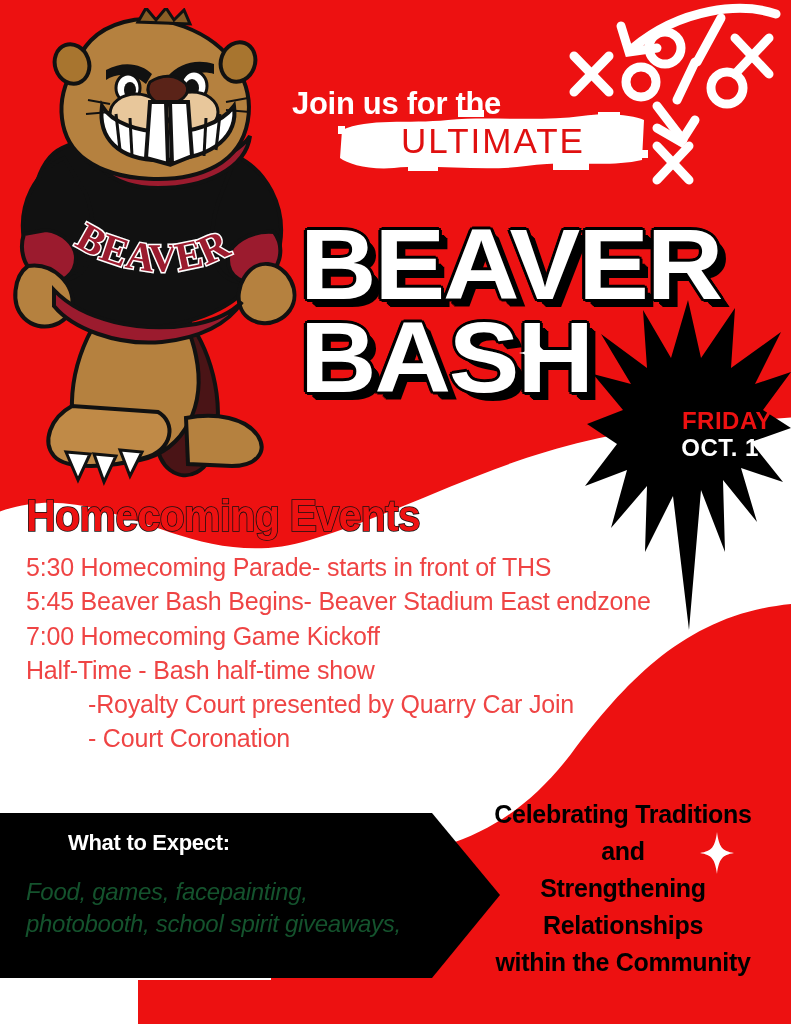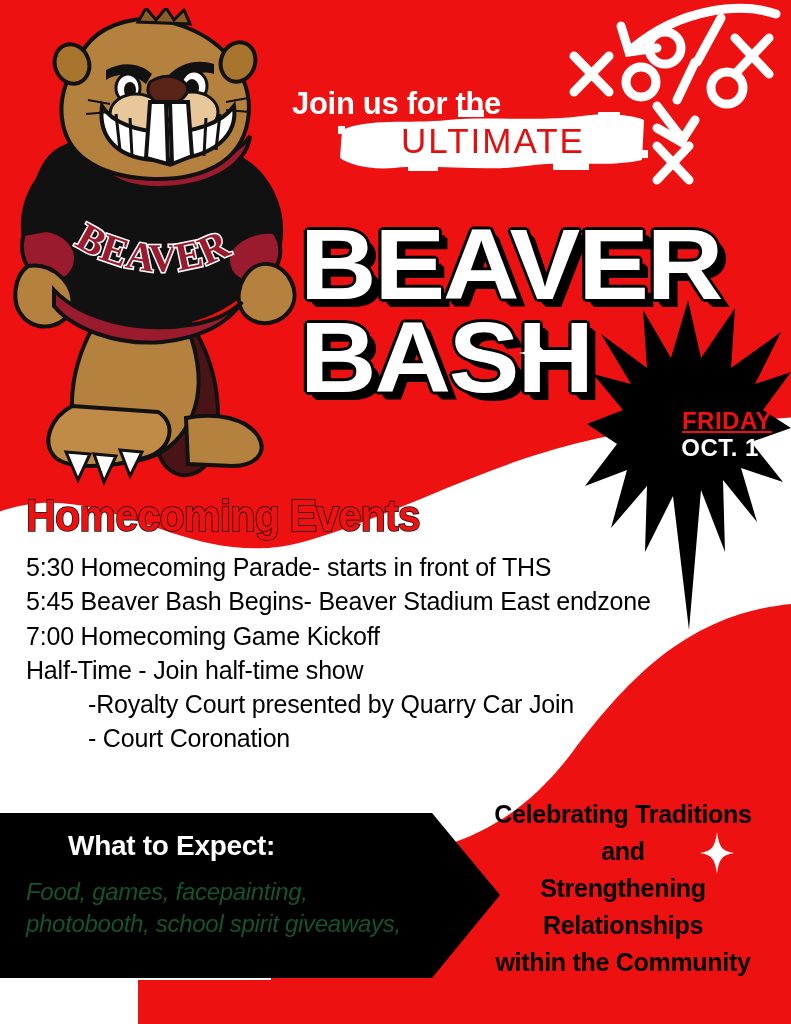--- a/index.html
+++ b/index.html
@@ -75,47 +75,47 @@
 
   
   .sparkle{position:absolute;z-index:9;}
 
   
   .starburst{position:absolute;left:585px;top:300px;width:206px;height:330px;z-index:7;}
   .burst-date{
     position:absolute;left:672px;top:408px;z-index:9;text-align:center;width:110px;
     line-height:1.12;
   }
-  .burst-day{color:#ED1111;font-size:24px;font-weight:bold;letter-spacing:0.5px;display:block;text-decoration:underline;}
+  .burst-day{color:#ED1111;font-size:24px;font-weight:bold;letter-spacing:0.5px;display:block;}
   .burst-date-line{color:#ffffff;font-size:24px;font-weight:bold;letter-spacing:0.5px;display:block;}
 
   
   .events-title{
     position:absolute;left:26px;top:490px;z-index:7;
     color:#ED1111;
     font-size:45px;font-weight:bold;letter-spacing:-1px;
     transform:scaleX(0.92);transform-origin:left top;
     -webkit-text-stroke:1.6px #111;
     paint-order:stroke fill;
     font-family:"Liberation Sans",sans-serif;
   }
   .events-list{
     position:absolute;left:26px;top:550px;width:670px;z-index:7;
-    color:#000000;font-size:25px;line-height:1.37;letter-spacing:-0.2px;
+    color:#ef4444;font-size:25px;line-height:1.37;letter-spacing:-0.2px;
   }
   .events-list .ev{display:block;white-space:nowrap;}
   .events-list .ev.indent{padding-left:62px;}
 
   
   .expect-banner{
     position:absolute;left:0;top:813px;width:500px;height:165px;z-index:8;
   }
   .expect-title{
     position:absolute;left:68px;top:830px;z-index:9;
-    color:#ffffff;font-size:28px;font-weight:bold;letter-spacing:-0.3px;text-align:right;
+    color:#ffffff;font-size:22px;font-weight:bold;letter-spacing:-0.3px;text-align:right;
   }
   .expect-body{
     position:absolute;left:26px;top:876px;width:450px;z-index:9;
     color:#14532d;font-size:24px;font-style:italic;line-height:1.33;letter-spacing:-0.3px;
   }
   .expect-body span{display:block;white-space:nowrap;}
 
   
   .tagline{
     position:absolute;left:455px;top:796px;width:336px;z-index:9;
@@ -288,21 +288,21 @@
   </svg>
   <svg class="sparkle" style="left:700px;top:832px;width:34px;height:42px;" viewBox="0 0 34 42">
     <path fill="#ffffff" d="M17,0 C19,15 22,19 34,21 C22,23 19,27 17,42 C15,27 12,23 0,21 C12,19 15,15 17,0 Z"></path>
   </svg>
 
   <div class="events-title">Homecoming Events</div>
   <div class="events-list">
     <span class="ev">5:30 Homecoming Parade- starts in front of THS</span>
     <span class="ev">5:45 Beaver Bash Begins- Beaver Stadium East endzone</span>
     <span class="ev">7:00 Homecoming Game Kickoff</span>
-    <span class="ev">Half-Time - Join half-time show</span>
+    <span class="ev">Half-Time - Bash half-time show</span>
     <span class="ev indent">-Royalty Court presented by Quarry Car Join</span>
     <span class="ev indent">- Court Coronation</span>
   </div>
 
   <svg class="expect-banner" viewBox="0 0 500 165" preserveAspectRatio="none">
     <path fill="#000000" d="M0,0 L432,0 L500,82 L432,165 L0,165 Z"></path>
   </svg>
   <div class="expect-title">What to Expect:</div>
   <div class="expect-body">
     <span>Food, games, facepainting,</span>

